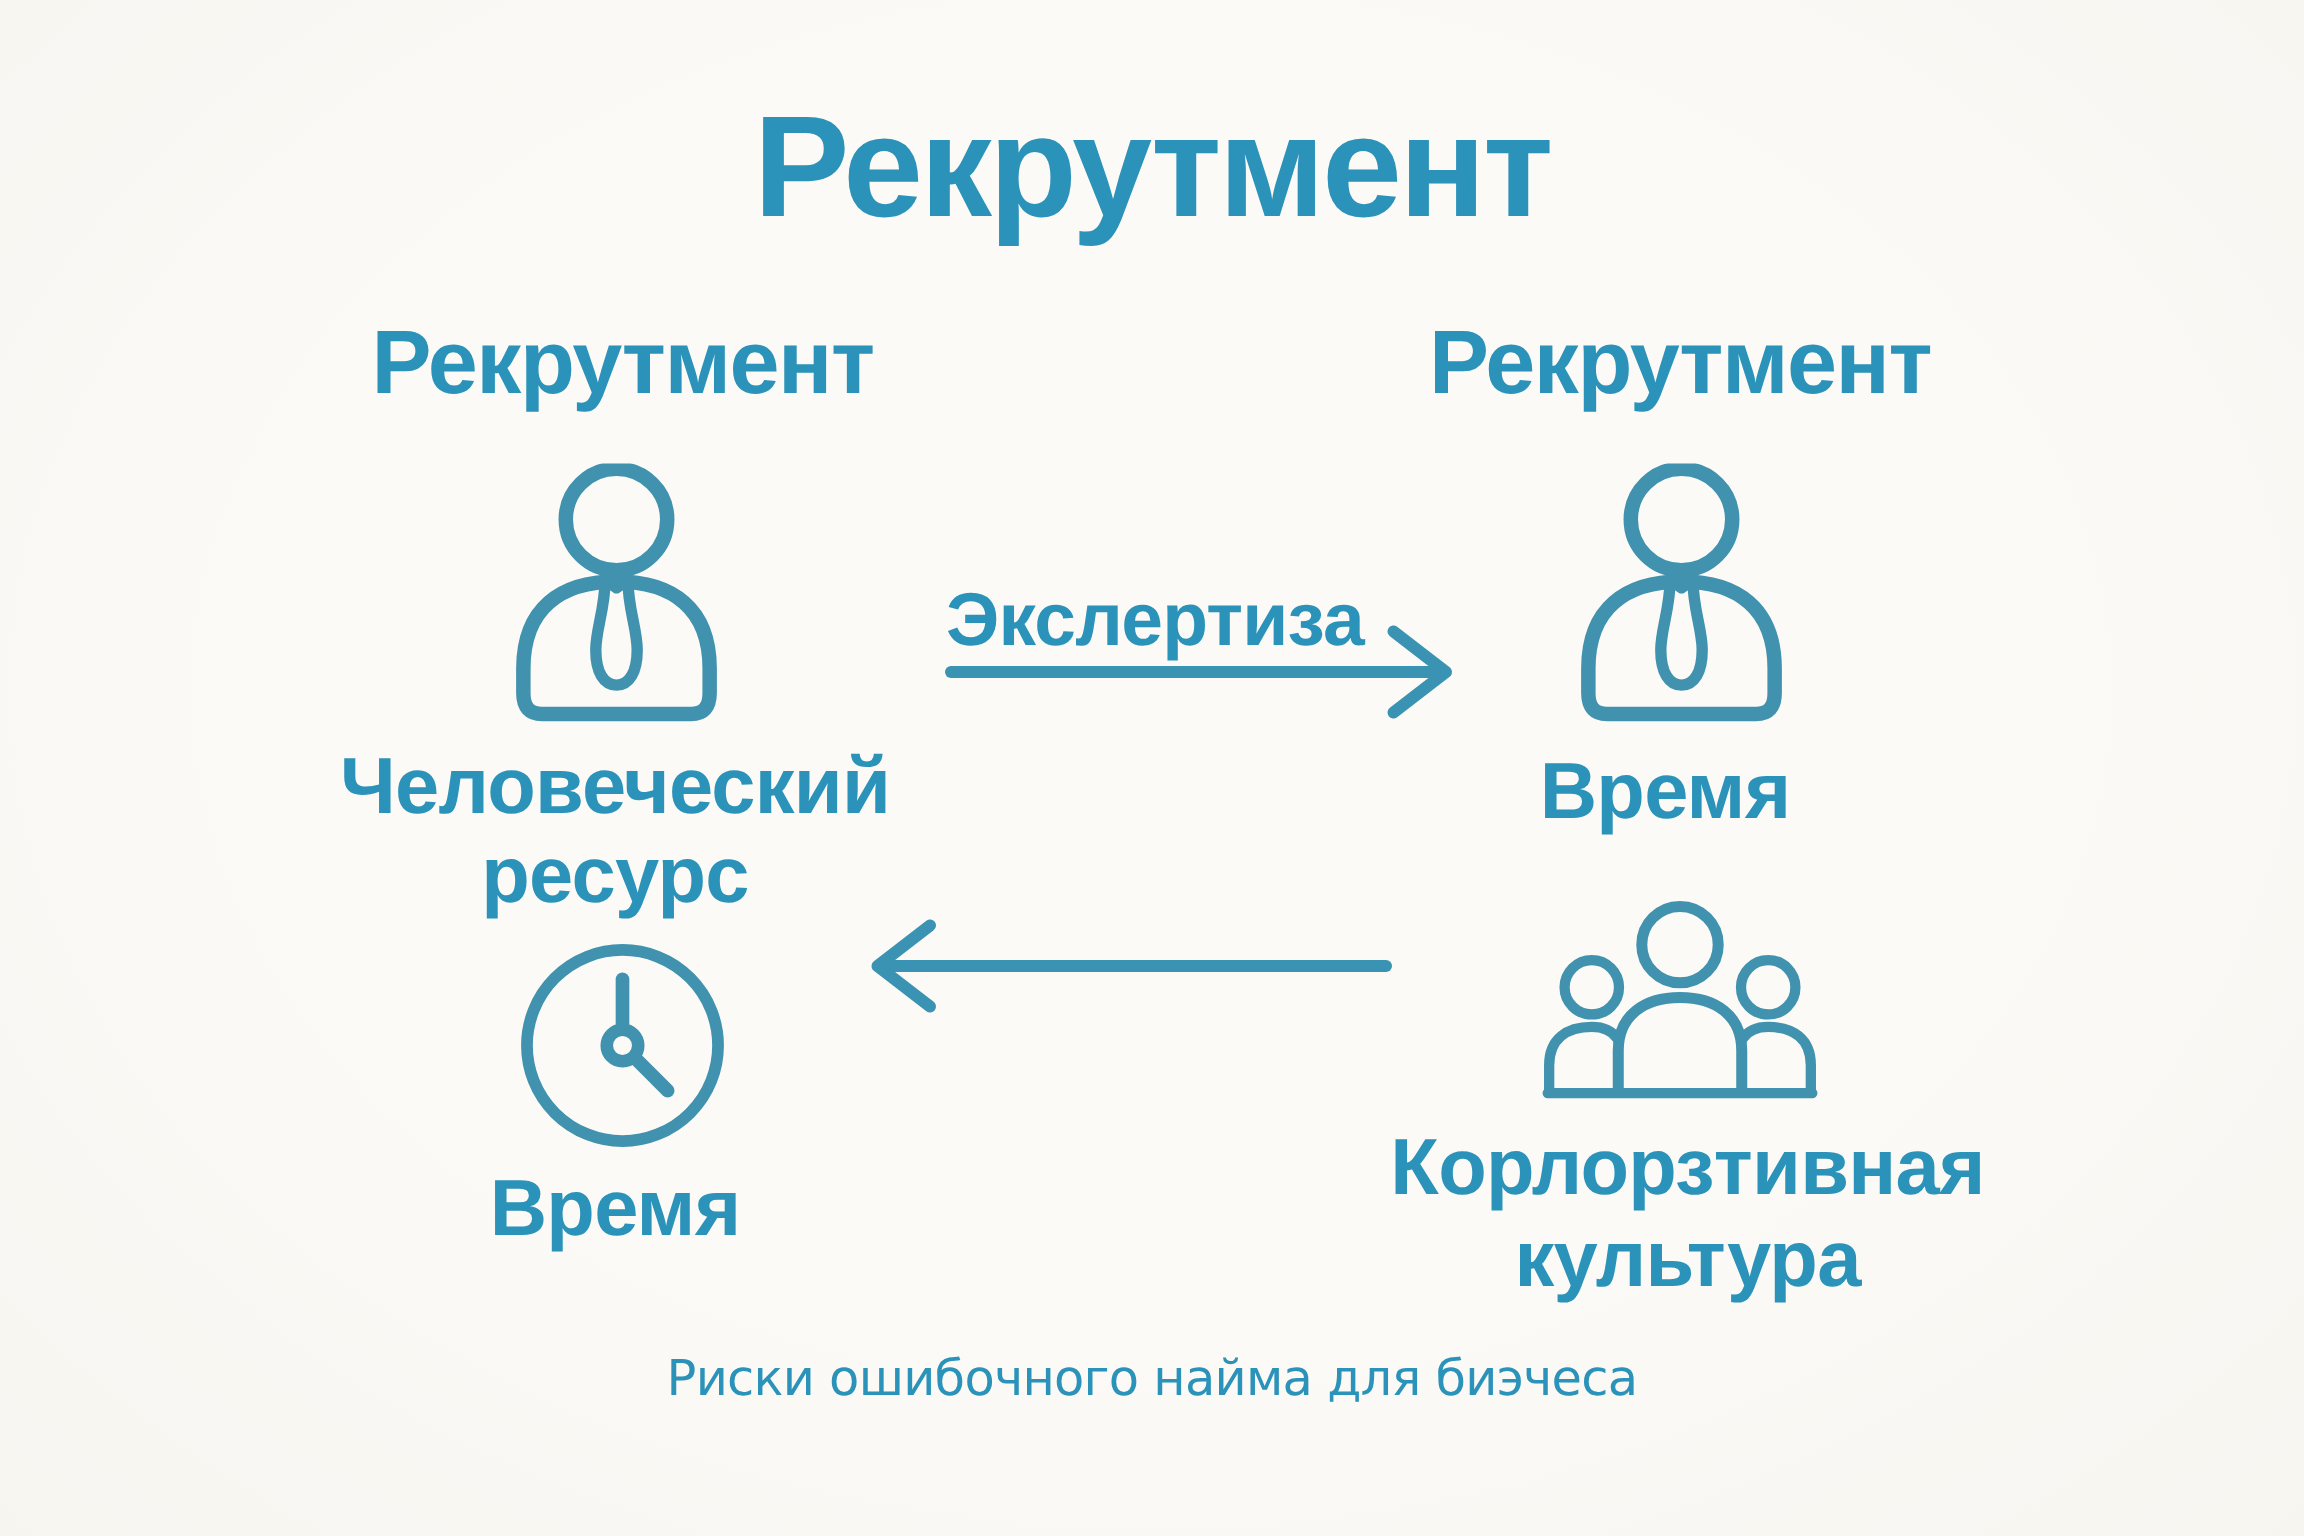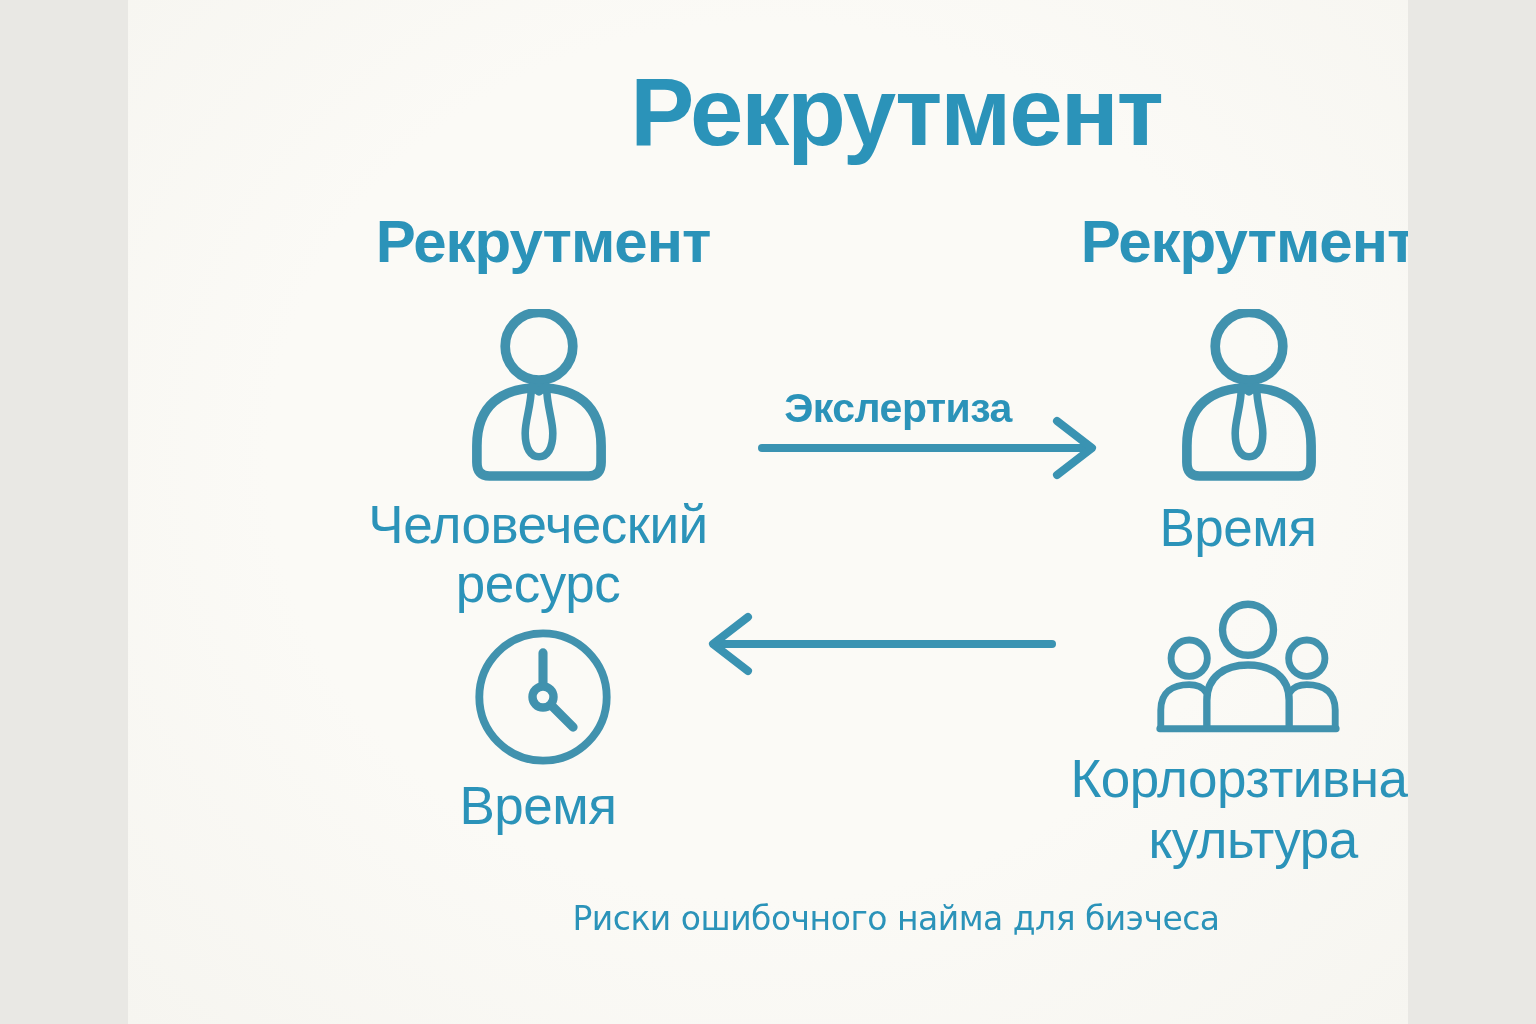--- a/index.html
+++ b/index.html
@@ -1,18 +1,18 @@
 <!DOCTYPE html>
 <html><head>
 <meta charset="utf-8">
 <style>
   html,body{margin:0;padding:0;background:#e9e8e4;}
   .canvas{
     position:relative;
-    width:1280px;height:1024px;
+    width:1536px;height:1024px;
     margin:0 auto;
     background:radial-gradient(ellipse at 50% 45%, #fbfaf6 55%, #f6f5f0 100%);
     overflow:hidden;
     font-family:"Liberation Sans", sans-serif;
     -webkit-font-smoothing:antialiased;
   }
   .teal{color:#2b93b9;}
   .abs{position:absolute;}
   .ctr{text-align:center;}
   .title{
@@ -20,25 +20,25 @@
     font-size:96px;font-weight:700;letter-spacing:-2px;
     line-height:1;
   }
   .col-heading{
     width:540px;top:212px;
     font-size:60px;font-weight:700;letter-spacing:-1px;line-height:1;
   }
   .h-left{left:145px;}
   .h-right{left:850px;}
   .item-label{
-    font-size:53px;font-weight:400;letter-spacing:-0.5px;line-height:1.12;
+    font-size:53px;font-weight:700;letter-spacing:-0.5px;line-height:1.12;
   }
   .arrow-label{
     width:400px;left:570px;
-    font-size:41px;font-weight:700;letter-spacing:-0.5px;line-height:1;
+    font-size:50px;font-weight:700;letter-spacing:-0.5px;line-height:1;
   }
   .footer{
     left:0;width:1536px;top:902px;
     font-family:"DejaVu Sans", sans-serif;
     font-size:33px;font-weight:400;letter-spacing:-0.5px;line-height:1;
   }
   svg{display:block;}
   .stroke{stroke:#4192ae;fill:none;}
   .fillbg{fill:#fbfaf6;}
   .arrow-stroke{stroke:#3a93b2;fill:none;}

